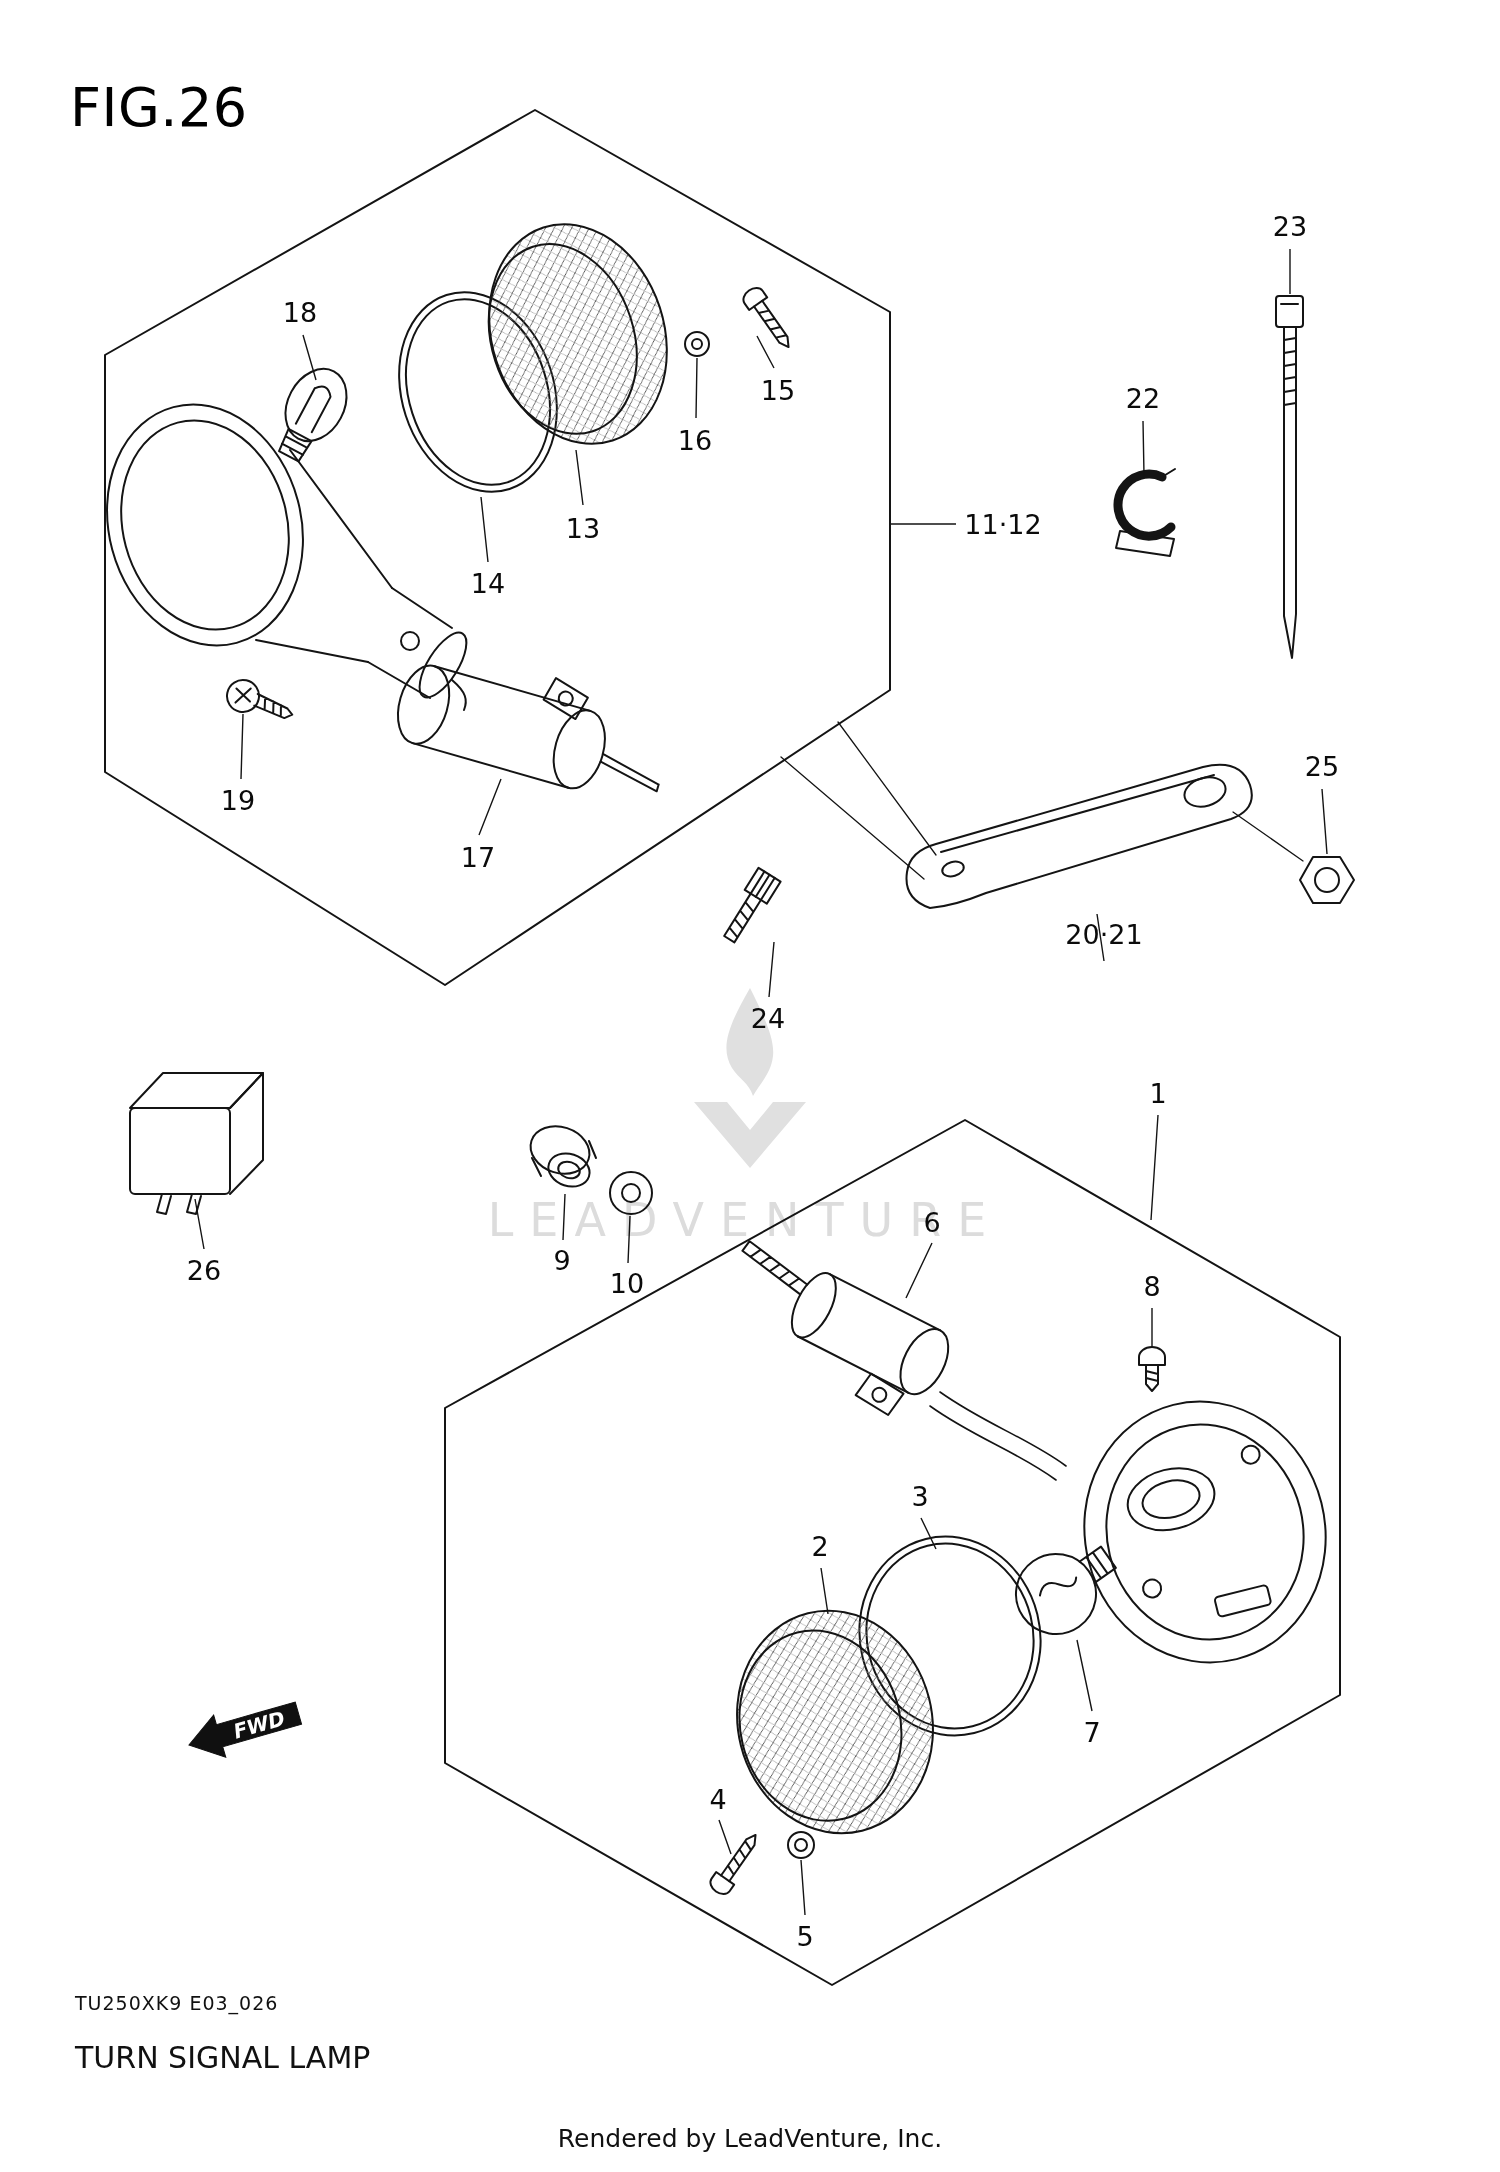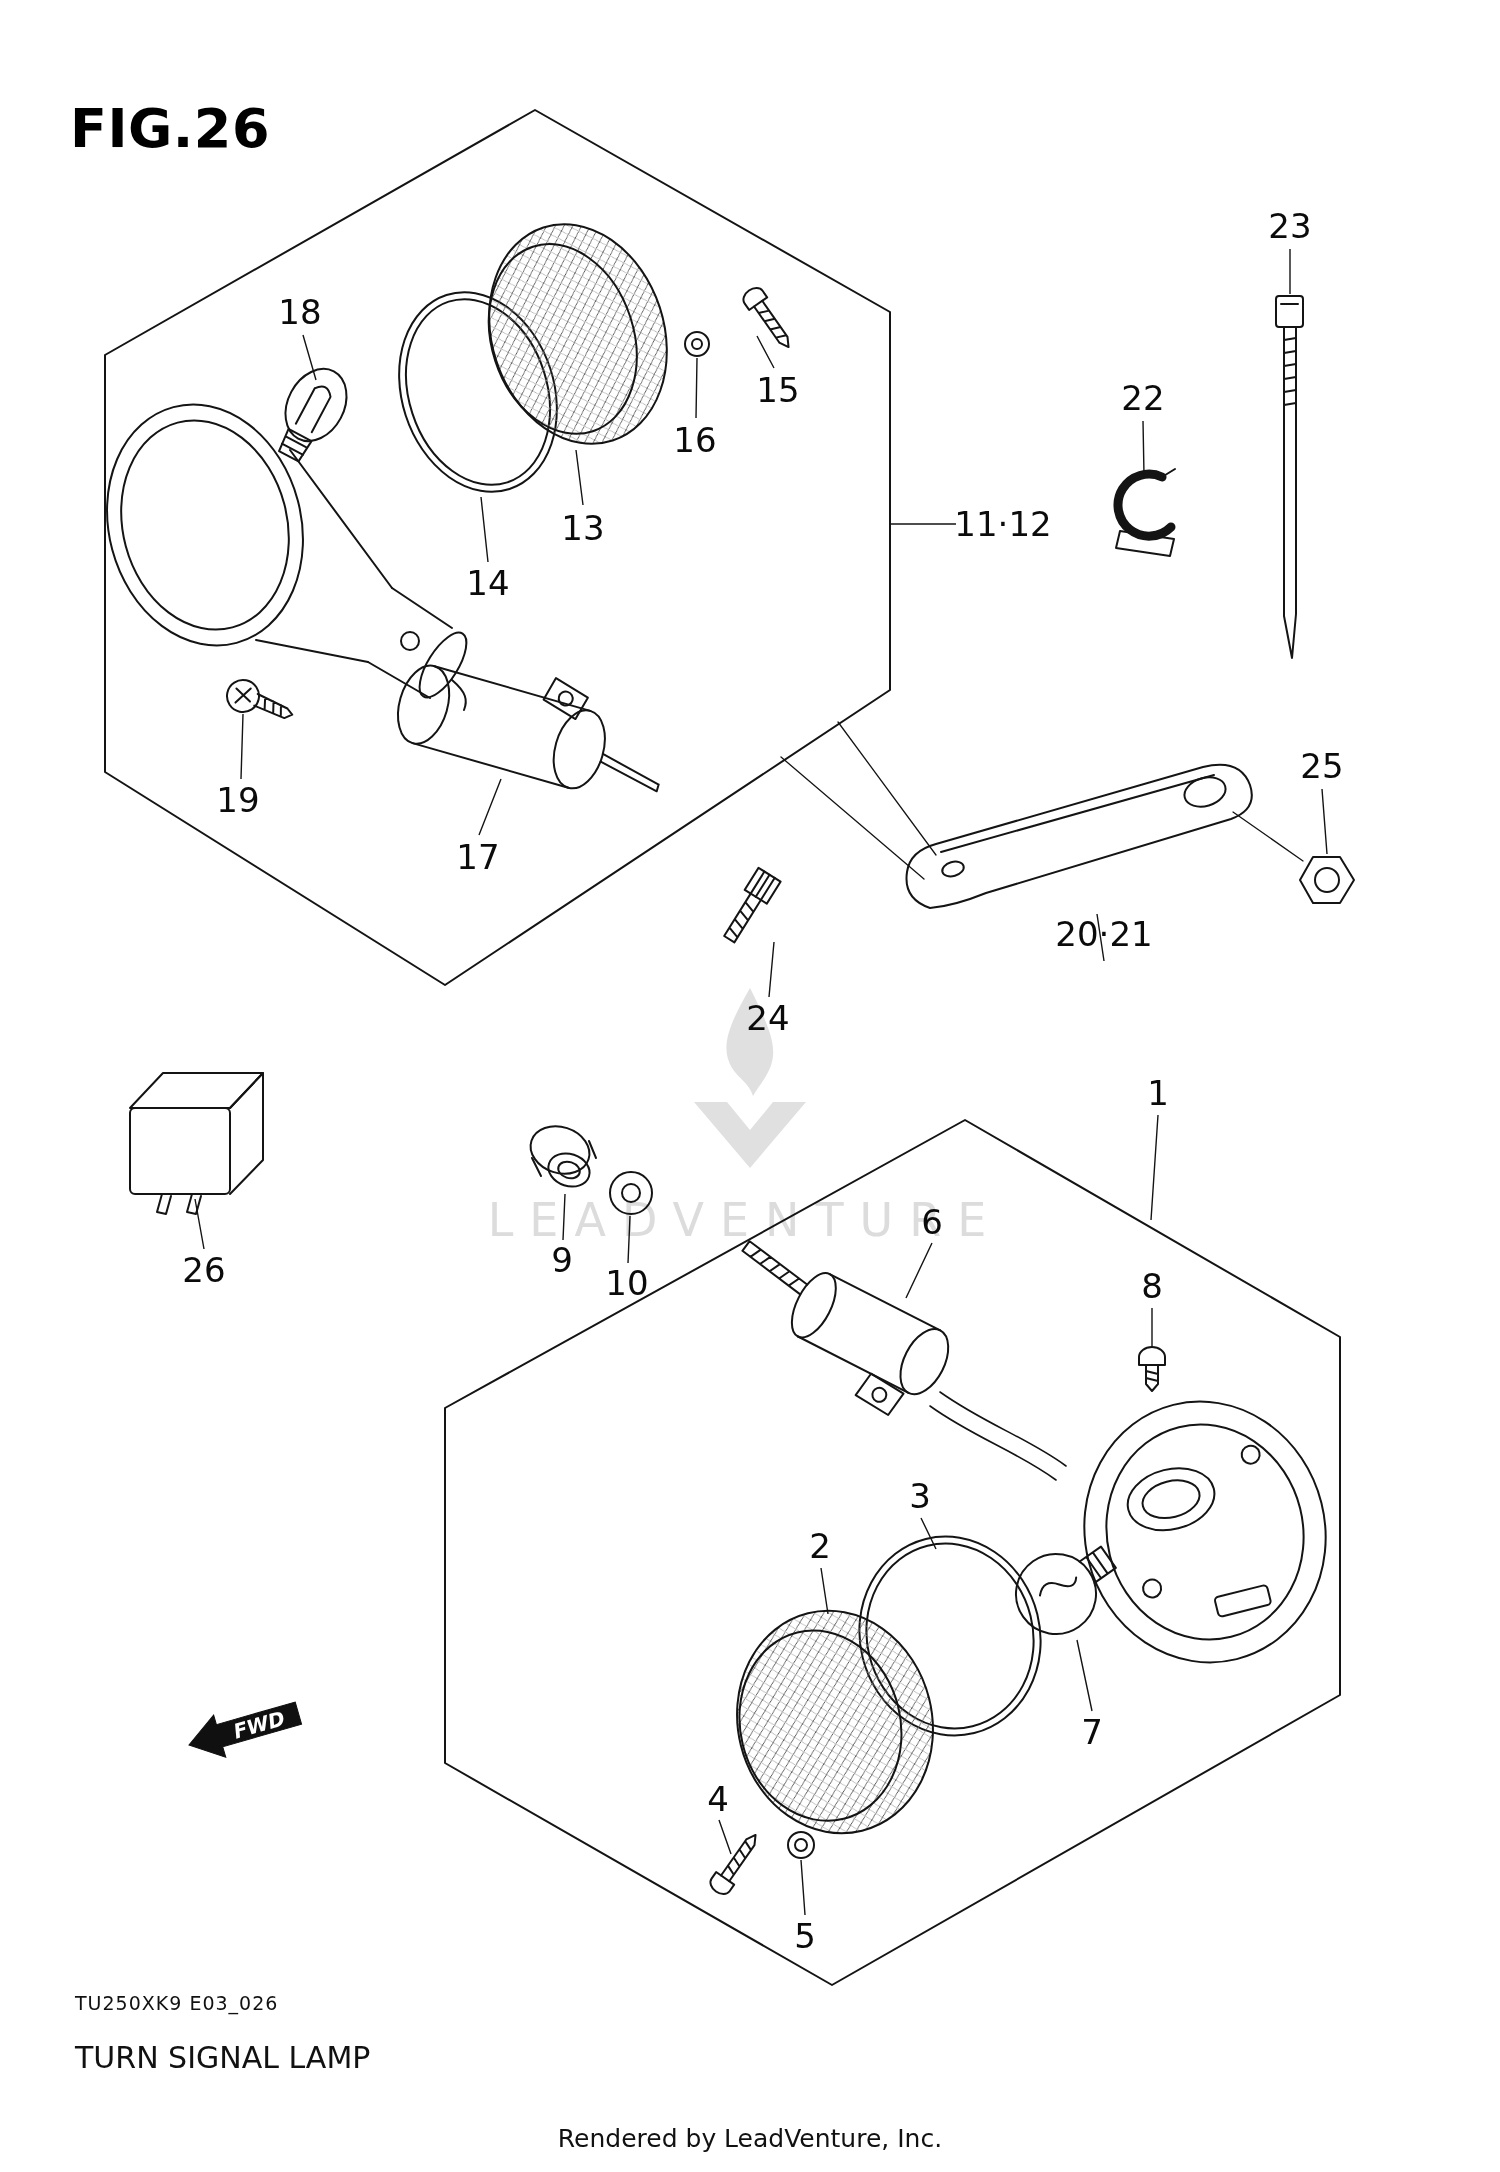--- a/index.html
+++ b/index.html
@@ -3,26 +3,26 @@
 <meta charset="utf-8">
 <style>
   * { margin:0; padding:0; box-sizing:border-box; }
   html,body { background:#ffffff; }
   .page {
     position:relative; width:1500px; height:2172px; background:#fff;
     font-family:"DejaVu Sans", sans-serif; overflow:hidden;
   }
   .fig-title {
     position:absolute; left:70px; top:76px;
-    font-size:54px; font-weight:bold; color:#000; letter-spacing:0.5px;margin-top:21px;
+    font-size:54px; font-weight:normal; color:#000; letter-spacing:0.5px;
   }
   .diagram-svg { position:absolute; left:0; top:0; }
   .part-label {
     position:absolute; transform:translate(-50%,-50%);
-    font-size:34px; color:#0b0b0b; white-space:nowrap;
+    font-size:27px; color:#0b0b0b; white-space:nowrap;
   }
   .footer-code  { position:absolute; left:75px;  top:1992px; font-size:19px; color:#111; letter-spacing:1px; }
   .footer-title { position:absolute; left:75px;  top:2040px; font-size:30px; color:#111; }
   .footer-credit{ position:absolute; left:0; right:0; top:2124px; text-align:center; font-size:25px; color:#111; }
 </style>
 </head>
 <body>
 
 <div class="page">
 

